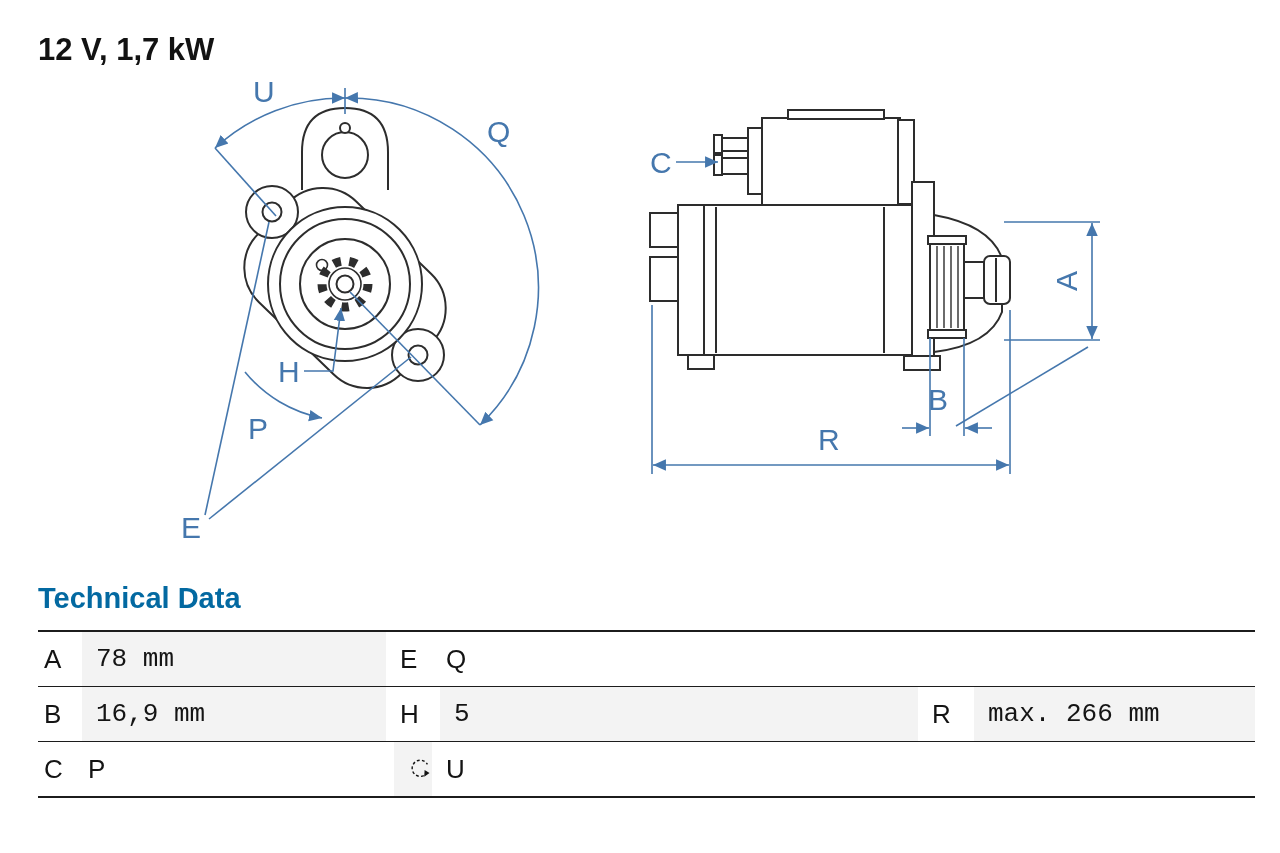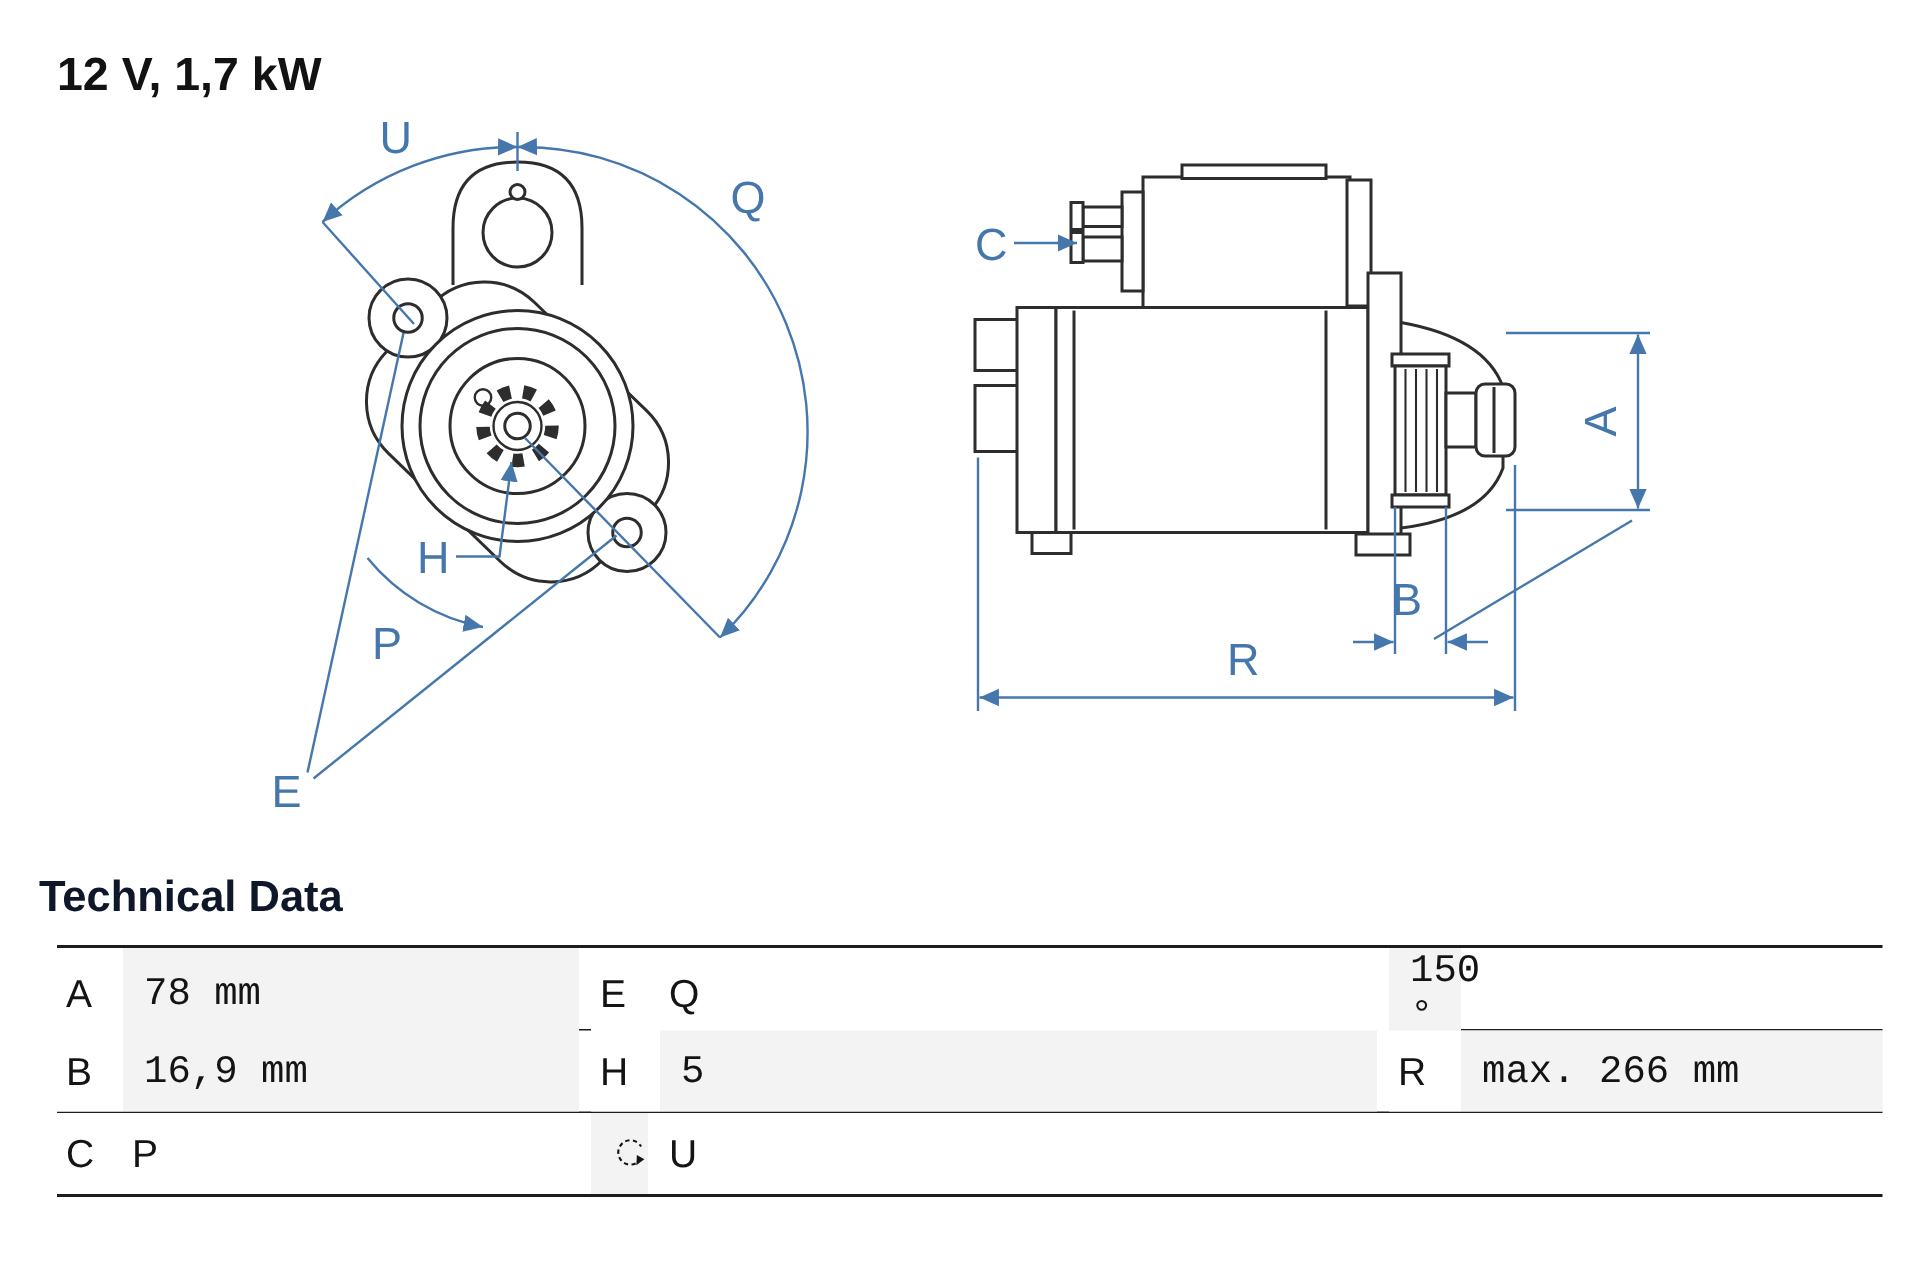--- a/index.html
+++ b/index.html
@@ -5,21 +5,21 @@
   html,body{margin:0;padding:0;}
   body{
     width:1280px;height:853px;background:#ffffff;position:relative;
     font-family:"Liberation Sans", sans-serif;color:#111;overflow:hidden;
   }
   .title{
     position:absolute;left:38px;top:16px;font-size:31px;font-weight:bold;color:#121212;margin-top:16px;
   }
   #diagram{position:absolute;left:0;top:60px;}
   .tech-heading{
-    position:absolute;left:26px;top:582px;font-size:29px;font-weight:bold;color:#0f172a;
+    position:absolute;left:38px;top:582px;font-size:29px;font-weight:bold;color:#0369a1;
   }
   .tdata{
     position:absolute;left:38px;top:630px;width:1217px;
     border-top:2px solid #1c1c1c;border-bottom:2px solid #1c1c1c;
   }
   .trow{display:grid;grid-template-columns:44px 312px 46px 486px 48px 1fr;height:54px;}
   .trow + .trow{border-top:1px solid #1c1c1c;}
   .cell{display:flex;align-items:center;font-size:26px;color:#141414;}
   .key{padding-left:6px;background:#ffffff;}
   .val{padding-left:14px;background:#f3f3f3;margin-right:8px;font-family:Liberation Mono, monospace;}
@@ -142,21 +142,20 @@
 </svg>
 
 <div class="tech-heading">Technical Data</div>
 
 <div class="tdata">
   <div class="trow">
     <div class="cell key">A</div>
     <div class="cell val">78 mm</div>
     <div class="cell key">E</div>
     <div class="cell key">Q</div>
-    <div class="cell val last">150 °</div>
   </div>
   <div class="trow">
     <div class="cell key">B</div>
     <div class="cell val">16,9 mm</div>
     <div class="cell key">H</div>
     <div class="cell val">5</div>
     <div class="cell key">R</div>
     <div class="cell val last">max. 266 mm</div>
   </div>
   <div class="trow">

